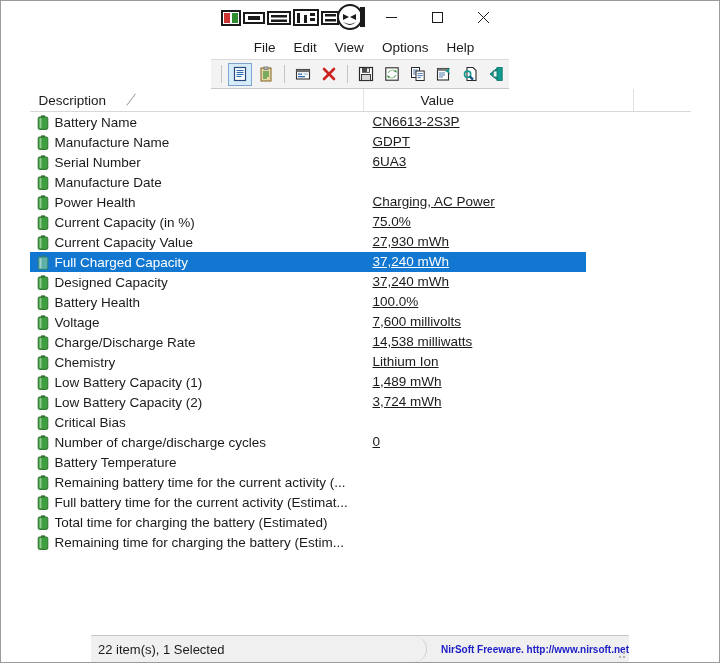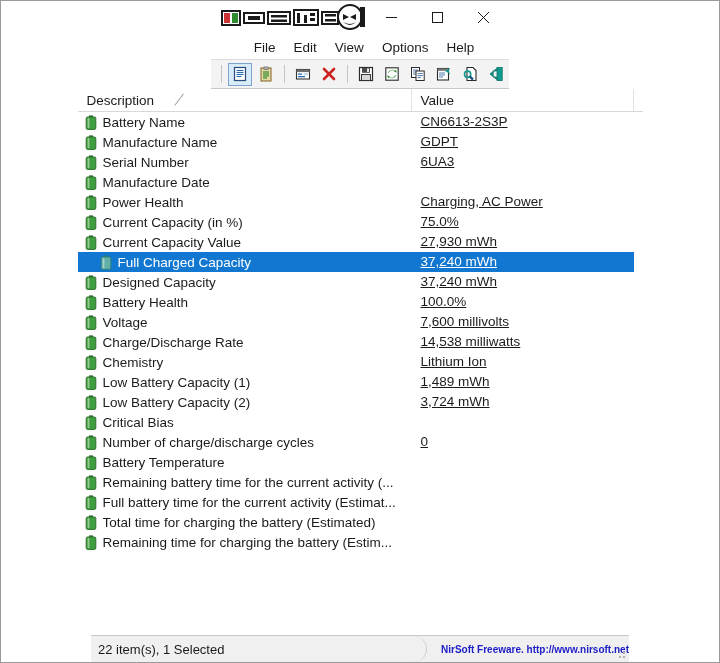--- a/index.html
+++ b/index.html
@@ -118,20 +118,21 @@
   }
   .lv-header {
     height: 22px;
     position: relative;
     background: #ffffff;
     border-bottom: 1px solid #d8d8d8;
     display: flex;
     align-items: center;
     font-size: 13.5px;
     color: #1b1b1b;
+    gap: 48px;
   }
   .lv-col {
     height: 22px;
     display: flex;
     align-items: center;
     box-sizing: border-box;
     border-right: 1px solid #e2e2e2;
     padding-left: 9px;
     position: relative;
   }
@@ -175,21 +176,21 @@
     padding-left: 9px;
     height: 20px;
     line-height: 20px;
     overflow: hidden;
     text-decoration: underline;
   }
   .lv-row.selected .cell-desc,
   .lv-row.selected .cell-val {
     background: #1277d0;
   }
-  .lv-row.selected .cell-desc { padding-left: 22px; }
+  .lv-row.selected .cell-desc { padding-left: 7px; }
 
   .batt-icon {
     width: 12px;
     height: 15px;
     margin-right: 6px;
     flex: 0 0 12px;
   }
   .row-label { overflow: hidden; text-overflow: clip; }
 
   

